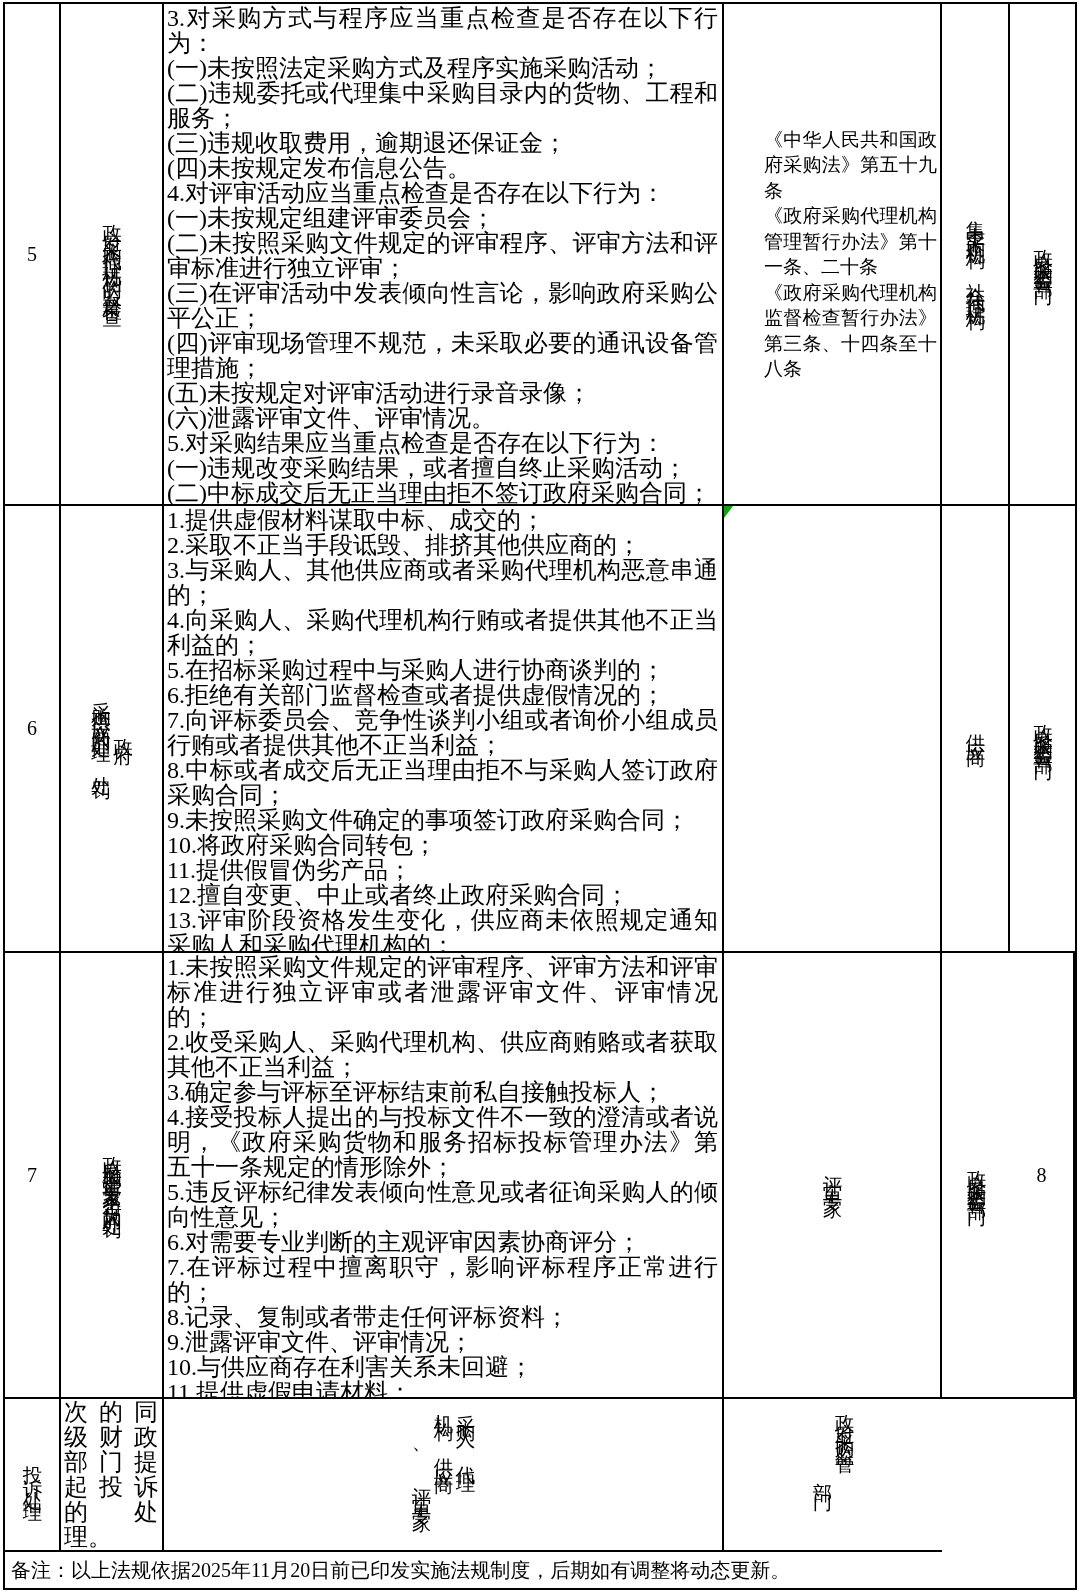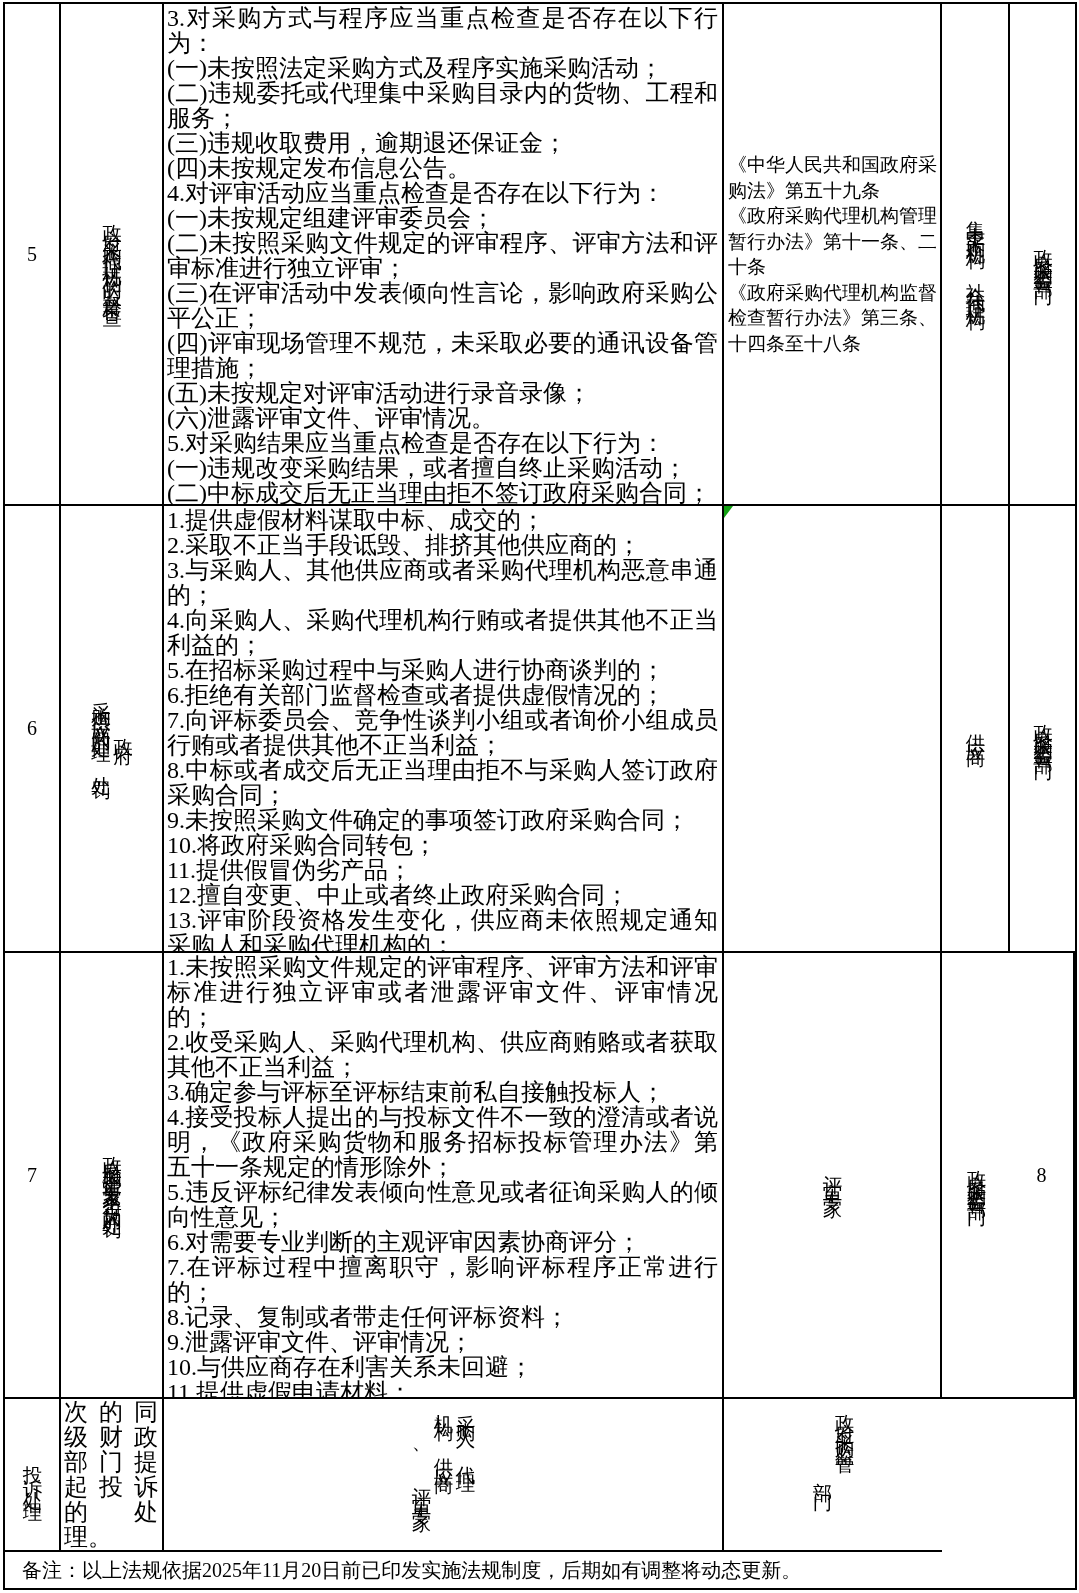--- a/index.html
+++ b/index.html
@@ -14,39 +14,39 @@
      box-sizing:border-box;overflow:hidden;position:relative;}
   .c.lastcol{border-right:none;}
   .num{display:flex;align-items:center;justify-content:center;
        font-size:20px;}
   
   .content-text{white-space:pre-wrap;font-size:24px;line-height:25px;
        padding:2px 4px 0 3px;text-align:justify;text-justify:inter-ideograph;}
   .legal{display:flex;align-items:center;}
   .legal-text{white-space:pre-wrap;font-size:19px;line-height:25.5px;
        padding:0 3px 0 4px;width:100%;box-sizing:border-box;
-       text-align:justify;text-justify:inter-ideograph;line-break:anywhere;}
+       text-align:justify;text-justify:inter-ideograph;line-break:anywhere;margin-left:36px;}
   .center-v{display:flex;align-items:flex-end;}
   
   .vcols{display:flex;flex-direction:row-reverse;justify-content:center;
          align-items:center;height:100%;overflow:hidden;gap:2px;}
   .vcols.top{align-items:flex-start;}
   .vcol{writing-mode:vertical-rl;display:block;font-size:19.5px;
         line-height:20px;}
   .self-center{align-self:center;}
   .ls4{letter-spacing:4.5px;}  .ls5{letter-spacing:5px;}
   .ls6{letter-spacing:6px;}    .ls65{letter-spacing:6.5px;}
   .ls7{letter-spacing:7px;}    .ls75{letter-spacing:7.5px;}
   .ls8{letter-spacing:8px;}    .ls12{letter-spacing:12.5px;}
   
   .flag{position:absolute;top:0;left:0;width:0;height:0;
         border-top:12px solid #12a012;border-right:9px solid transparent;}
   
   .note-cell{grid-column:1/-1;border:none;display:flex;align-items:center;
-        font-size:20px;padding-left:17px;box-sizing:border-box;}
+        font-size:20px;padding-left:6px;box-sizing:border-box;}
   .note-cell span{white-space:pre;}
 </style>
 </head>
 <body>
 
 <div class="table">
 
   <div class="c num">5</div>
   <div class="c">
     <div class="vcols">

